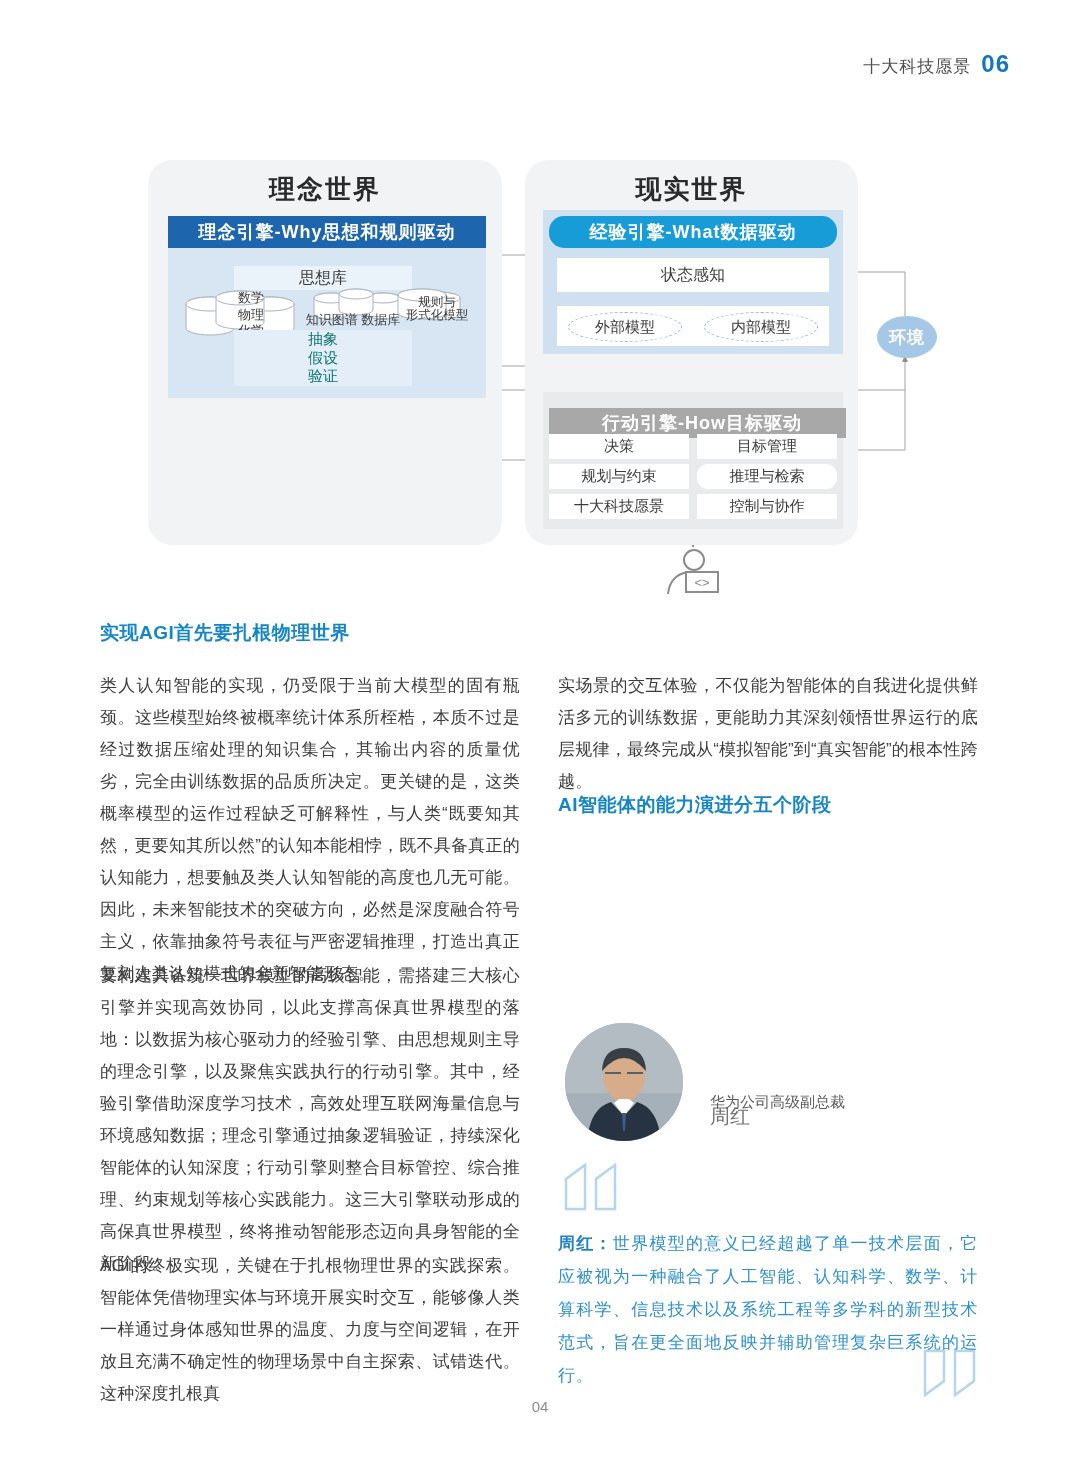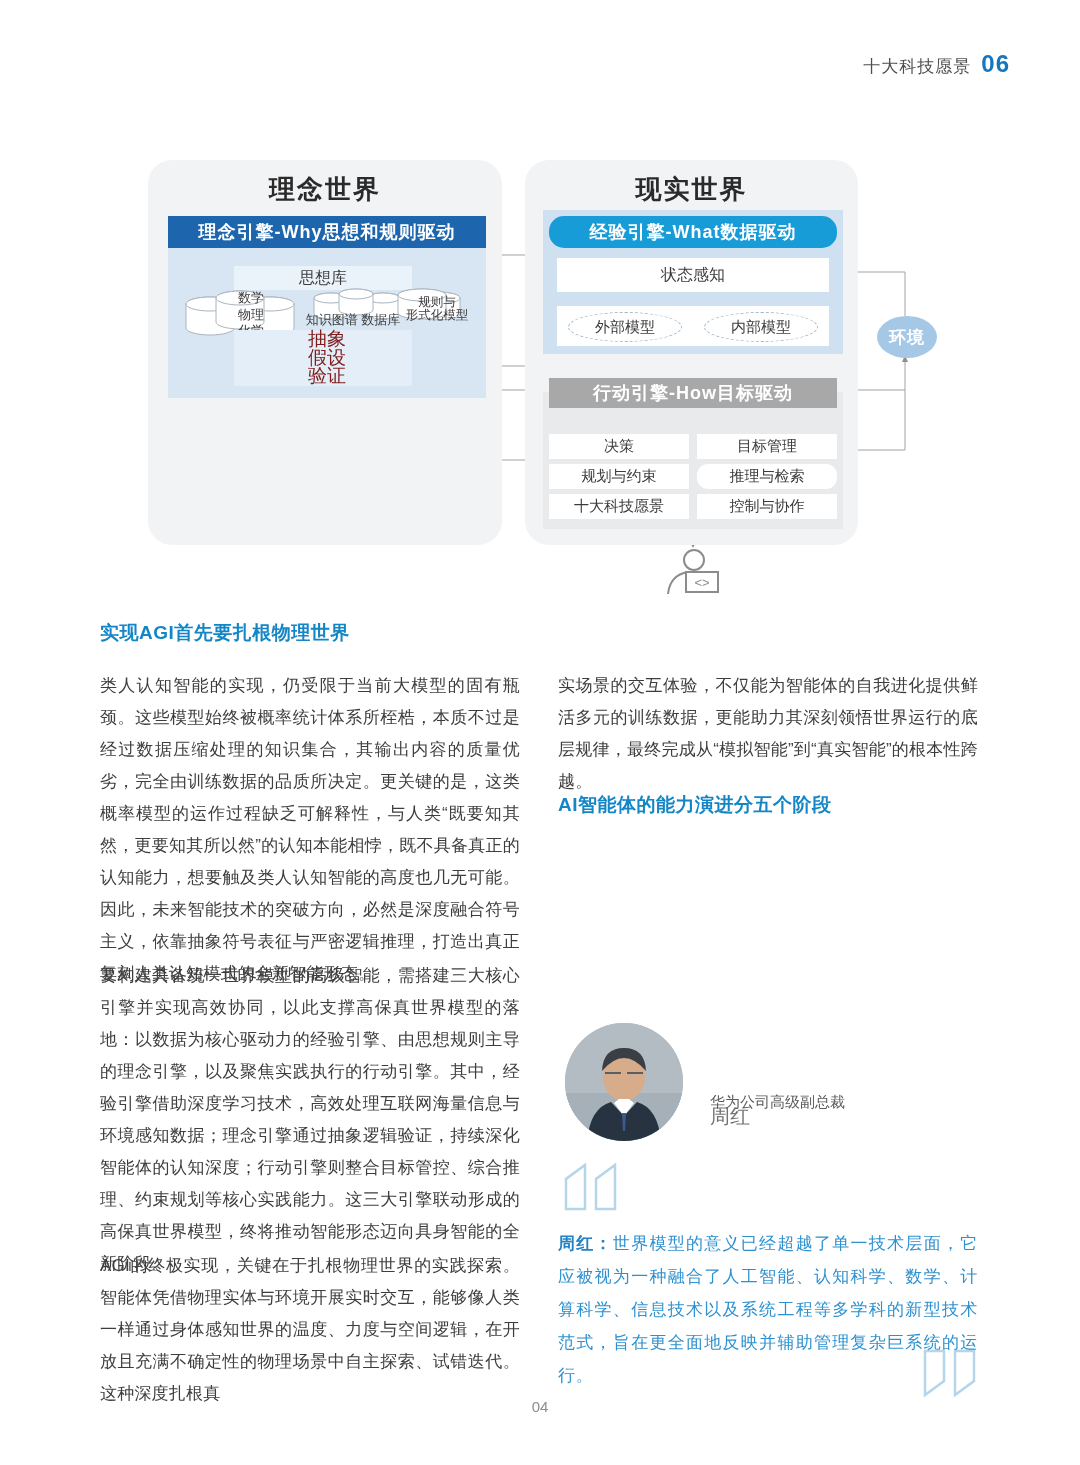--- a/index.html
+++ b/index.html
@@ -21,21 +21,21 @@
   .panel-exp{background:#cfe1f0;}
   .panel-act{background:#e9eaec;}
   .engine-hdr{position:absolute;display:flex;align-items:center;justify-content:center;
     color:#fff;font-weight:bold;font-size:18px;letter-spacing:1px;}
   .hdr-ideal{background:#1d66ae;}
   .hdr-exp{background:#189cd8;border-radius:15px;}
   .hdr-act{background:#a8a8a8;}
   .dbox{position:absolute;display:flex;align-items:center;justify-content:center;color:#3c3c3c;}
   .thinkbank{background:#ebf3fa;font-size:16px;}
   .abs-box{background:#e3eef8;}
-  .abs-box .steps{width:100%;padding-left:74px;font-size:19px;line-height:18.5px;color:#7f1d1d;}
+  .abs-box .steps{width:100%;padding-left:74px;font-size:15px;line-height:18.5px;color:#0f766e;}
   .white-cell{background:#ffffff;font-size:15px;}
   .state-box{background:#ffffff;font-size:16px;}
   .models-box{background:#ffffff;}
   .model-ellipse{position:absolute;border:1px dashed #9fb6c9;border-radius:50%;
     display:flex;align-items:center;justify-content:center;font-size:15px;color:#3c3c3c;}
   .env{position:absolute;background:#a5c8e6;border-radius:50%;display:flex;align-items:center;justify-content:center;
     color:#fff;font-weight:bold;font-size:17px;letter-spacing:1px;}
   .cluster-label{position:absolute;color:#3c3c3c;font-size:13px;line-height:16.5px;}
   .cluster-label.center{text-align:center;line-height:12.5px;font-size:12.5px;}
   
@@ -161,21 +161,21 @@
     <div class="panel panel-exp" style="left:543px;top:210px;width:300px;height:144px;"></div>
     <div class="engine-hdr hdr-exp" style="left:549px;top:216px;width:288px;height:32px;">经验引擎-What数据驱动</div>
     <div class="dbox state-box" style="left:557px;top:258px;width:272px;height:34px;">状态感知</div>
     <div class="dbox models-box" style="left:557px;top:306px;width:272px;height:40px;"></div>
     <div class="model-ellipse" style="left:568px;top:312px;width:112px;height:28px;">外部模型</div>
     <div class="model-ellipse" style="left:704px;top:312px;width:112px;height:28px;">内部模型</div>
 
     <div class="env" style="left:877px;top:316px;width:60px;height:42px;">环境</div>
 
     <div class="panel panel-act" style="left:543px;top:392px;width:300px;height:137px;"></div>
-    <div class="engine-hdr hdr-act" style="left:549px;top:378px;width:288px;height:30px;">行动引擎-How目标驱动</div>
+    <div class="engine-hdr hdr-act" style="left:549px;top:408px;width:288px;height:30px;padding-left:9px;">行动引擎-How目标驱动</div>
     <div class="dbox white-cell" style="left:549px;top:434px;width:140px;height:25px;">决策</div>
     <div class="dbox white-cell" style="left:697px;top:434px;width:140px;height:25px;">目标管理</div>
     <div class="dbox white-cell" style="left:549px;top:464px;width:140px;height:25px;">规划与约束</div>
     <div class="dbox white-cell" style="left:697px;top:464px;width:140px;height:25px;border-radius:11px;">推理与检索</div>
     <div class="dbox white-cell" style="left:549px;top:494px;width:140px;height:25px;">十大科技愿景</div>
     <div class="dbox white-cell" style="left:697px;top:494px;width:140px;height:25px;">控制与协作</div>
 
     <svg style="position:absolute;left:658px;top:548px;" width="70" height="48" viewBox="0 0 70 48">
       <circle cx="36" cy="12" r="10" fill="none" stroke="#8c8c8c" stroke-width="2"></circle>
       <path d="M10,46 Q12,27 30,24" fill="none" stroke="#8c8c8c" stroke-width="2"></path>

